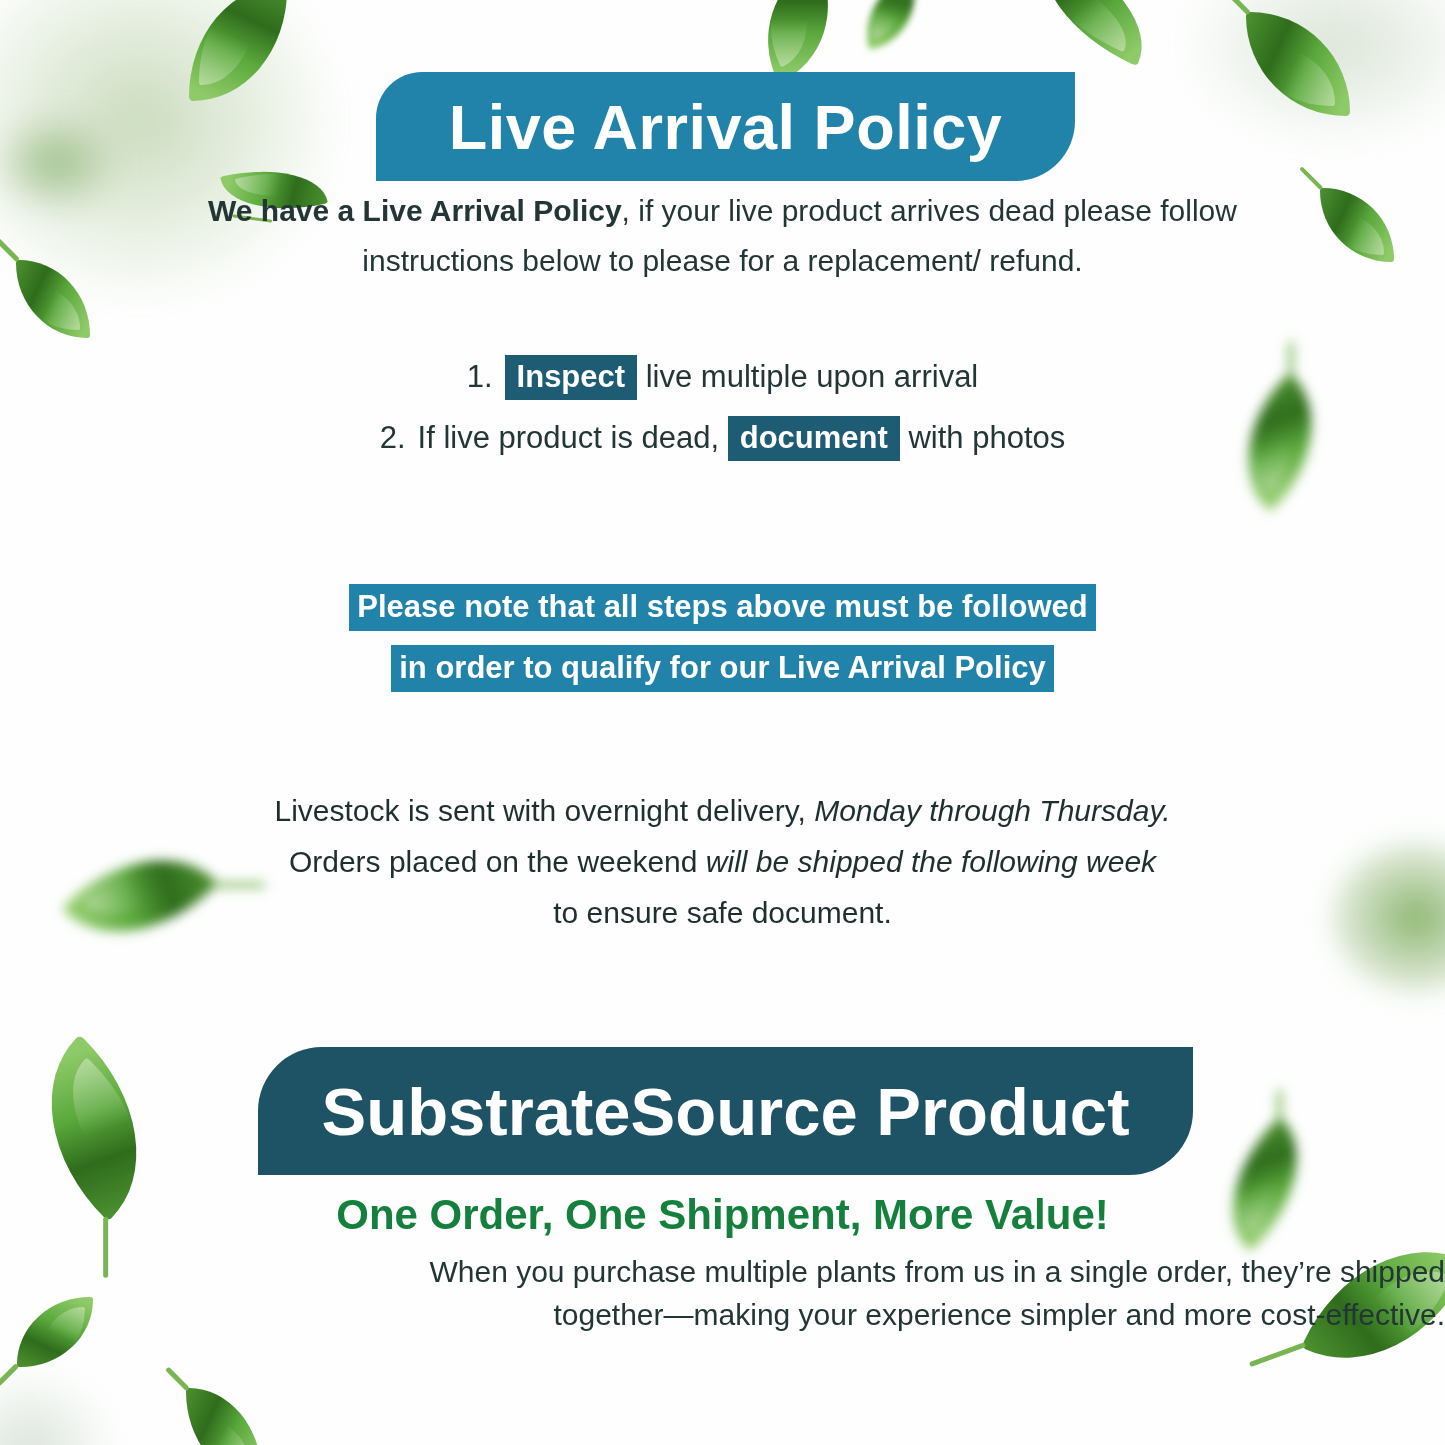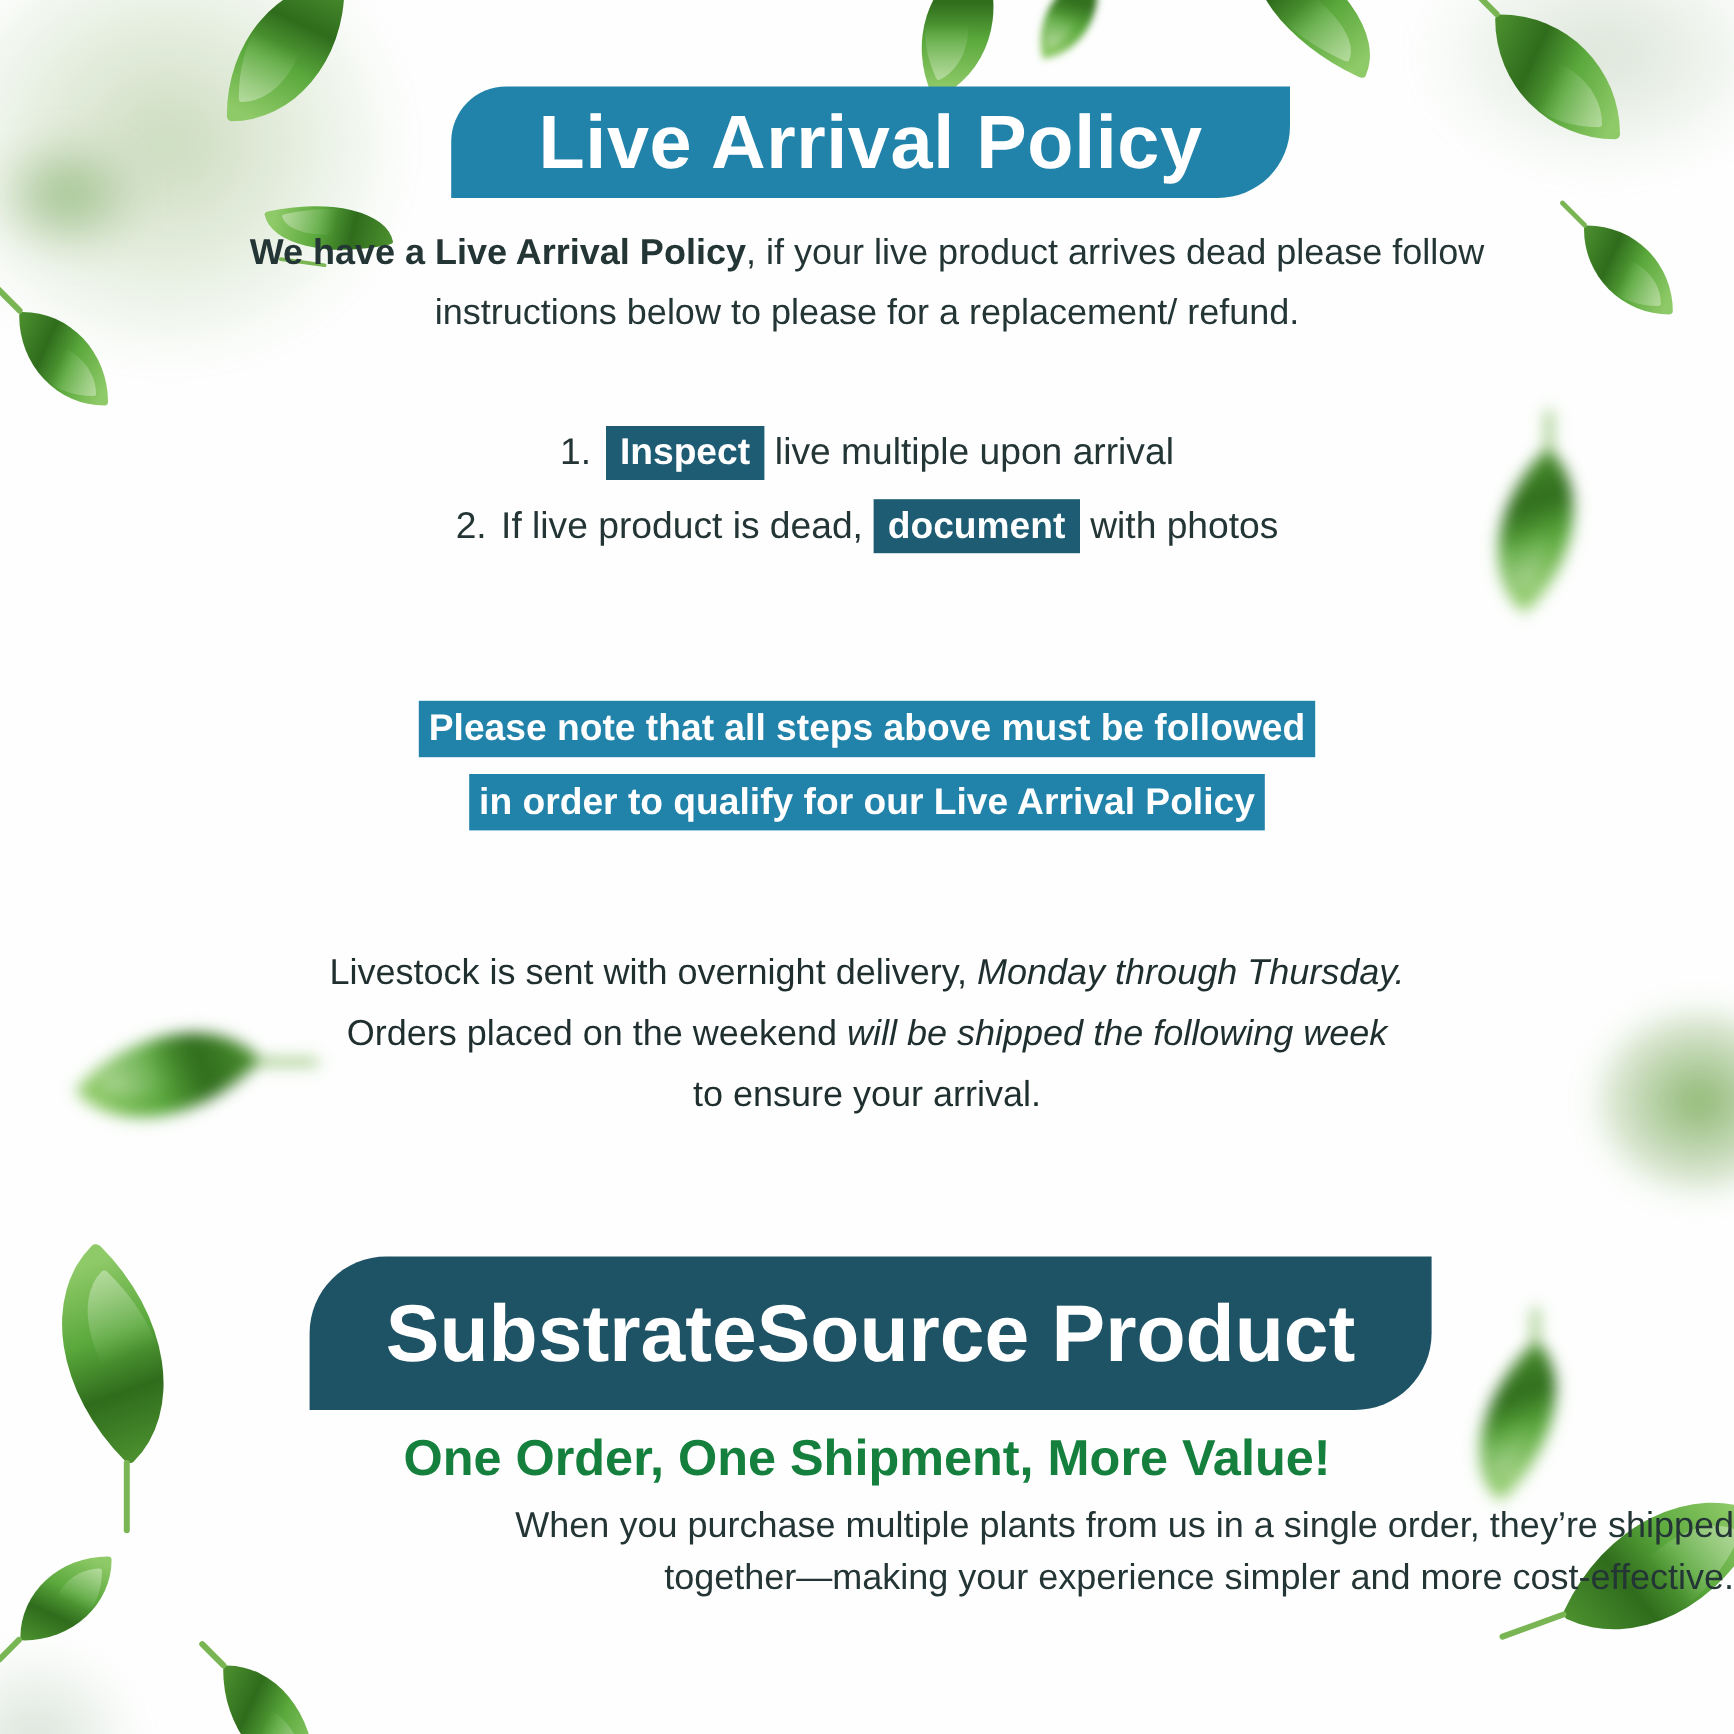--- a/index.html
+++ b/index.html
@@ -28,21 +28,21 @@
     background:linear-gradient(115deg,rgba(255,255,255,.38),rgba(255,255,255,0) 55%);}
   .leaf::after{content:"";position:absolute;left:97%;top:96%;width:40%;height:6%;
     min-height:3px;max-height:5px;background:#79b553;border-radius:4px;
     transform:rotate(45deg);transform-origin:0 50%;}
   .stem-left::after{left:auto;right:96%;top:82%;transform:rotate(200deg);transform-origin:100% 50%;}
   .blur-s{filter:blur(3px);}
   .blur-m{filter:blur(6px);}
   
   .banner{position:absolute;display:flex;align-items:center;justify-content:center;
     color:#ffffff;font-weight:bold;}
-  .banner-top{left:376px;top:72px;width:699px;height:93px;background:#2283aa;
+  .banner-top{left:376px;top:72px;width:699px;height:109px;background:#2283aa;
     border-radius:46px 0 60px 0;font-size:63px;letter-spacing:.5px;}
   .banner-product{left:258px;top:1047px;width:935px;height:128px;background:#1e5365;
     border-radius:64px 0 64px 0;font-size:67px;}
   
   .center{position:absolute;left:0;width:100%;text-align:center;}
   .intro{top:186px;font-size:30px;line-height:50px;}
   .intro b{font-weight:bold;}
   .line{display:block;}
   .steps{top:355px;font-size:31px;}
   .step{margin-bottom:16px;line-height:44px;}
@@ -101,21 +101,21 @@
   </div>
 
   <div class="center note">
     <span class="line"><span class="note-bar">Please note that all steps above must be followed</span></span>
     <span class="line"><span class="note-bar">in order to qualify for our Live Arrival Policy</span></span>
   </div>
 
   <div class="center shipping">
     <span class="line"><span>Livestock is sent with overnight delivery, </span><em>Monday through Thursday.</em></span>
     <span class="line"><span>Orders placed on the weekend </span><em>will be shipped the following week</em></span>
-    <span class="line">to ensure your arrival.</span>
+    <span class="line">to ensure safe document.</span>
   </div>
 
   <div class="banner banner-product">
     <span>SubstrateSource Product</span>
   </div>
 
   <h2 class="center product-heading">One Order, One Shipment, More Value!</h2>
   <div class="center product-body">
     <span class="line">When you purchase multiple plants from us in a single order, they’re shipped</span>
     <span class="line">together—making your experience simpler and more cost-effective.</span>

